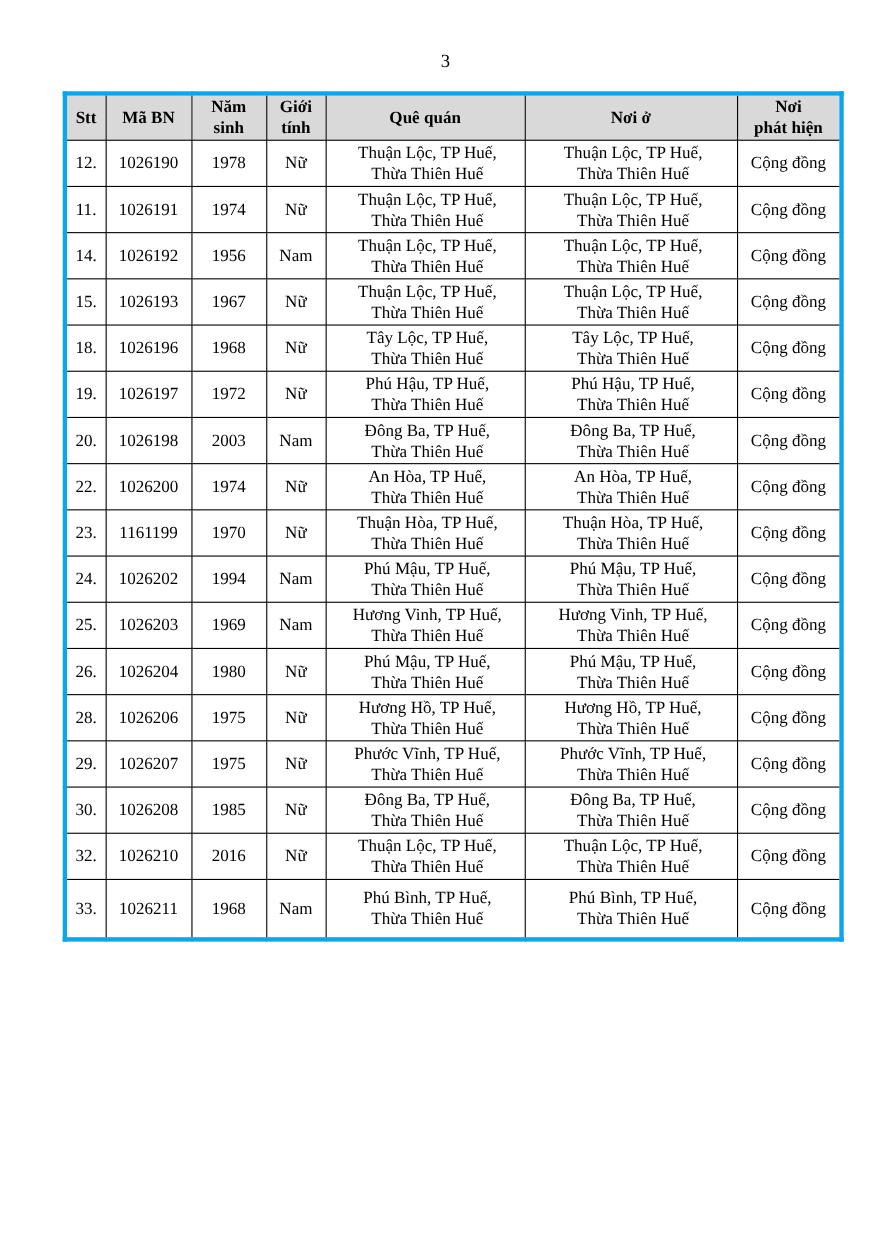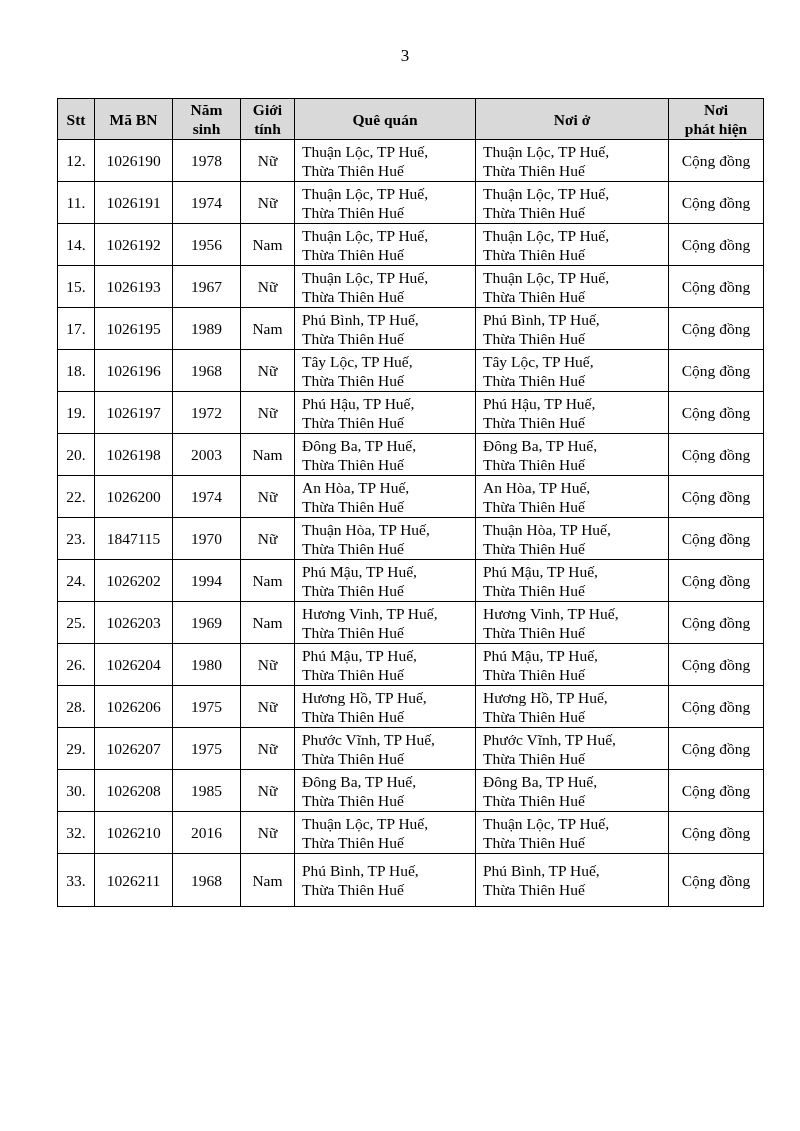--- a/index.html
+++ b/index.html
@@ -20,26 +20,26 @@
     position: absolute;
     top: 46px;
     left: 0;
     width: 810px;
     text-align: center;
     font-size: 17px;
     line-height: 20px;
   }
   table.roster {
     position: absolute;
-    top: 98px;
+    top: 83px;
     left: 57px;
     width: 706px;
     border-collapse: collapse;
     table-layout: fixed;
-    border: 1px solid #0ea5e9;
+    border: 4px solid #0ea5e9;
   }
   table.roster th,
   table.roster td {
     border: 1px solid #000000;
     font-size: 15.5px;
     line-height: 19px;
     padding: 1px 2px;
     vertical-align: middle;
     overflow: hidden;
   }
@@ -49,21 +49,21 @@
     text-align: center;
     white-space: pre-line;
     height: 38px;
   }
   table.roster td {
     height: 39px;
     text-align: center;
     background: #ffffff;
   }
   table.roster td.loc {
-    text-align: left;
+    text-align: center;
     padding-left: 7px;
     padding-right: 3px;
     white-space: pre-line;
   }
   table.roster tr.tall td {
     height: 50px;
   }
   col.c-stt   { width: 37px; }
   col.c-mabn  { width: 78px; }
   col.c-nam   { width: 68px; }
@@ -141,31 +141,20 @@
           <td>1026193</td>
           <td>1967</td>
           <td>Nữ</td>
           <td class="loc">Thuận Lộc, TP Huế,
 Thừa Thiên Huế</td>
           <td class="loc">Thuận Lộc, TP Huế,
 Thừa Thiên Huế</td>
           <td>Cộng đồng</td>
         </tr>
         <tr>
-          <td>17.</td>
-          <td>1026195</td>
-          <td>1989</td>
-          <td>Nam</td>
-          <td class="loc">Phú Bình, TP Huế,
-Thừa Thiên Huế</td>
-          <td class="loc">Phú Bình, TP Huế,
-Thừa Thiên Huế</td>
-          <td>Cộng đồng</td>
-        </tr>
-        <tr>
           <td>18.</td>
           <td>1026196</td>
           <td>1968</td>
           <td>Nữ</td>
           <td class="loc">Tây Lộc, TP Huế,
 Thừa Thiên Huế</td>
           <td class="loc">Tây Lộc, TP Huế,
 Thừa Thiên Huế</td>
           <td>Cộng đồng</td>
         </tr>
@@ -197,21 +186,21 @@
           <td>1974</td>
           <td>Nữ</td>
           <td class="loc">An Hòa, TP Huế,
 Thừa Thiên Huế</td>
           <td class="loc">An Hòa, TP Huế,
 Thừa Thiên Huế</td>
           <td>Cộng đồng</td>
         </tr>
         <tr>
           <td>23.</td>
-          <td>1847115</td>
+          <td>1161199</td>
           <td>1970</td>
           <td>Nữ</td>
           <td class="loc">Thuận Hòa, TP Huế,
 Thừa Thiên Huế</td>
           <td class="loc">Thuận Hòa, TP Huế,
 Thừa Thiên Huế</td>
           <td>Cộng đồng</td>
         </tr>
         <tr>
           <td>24.</td>

